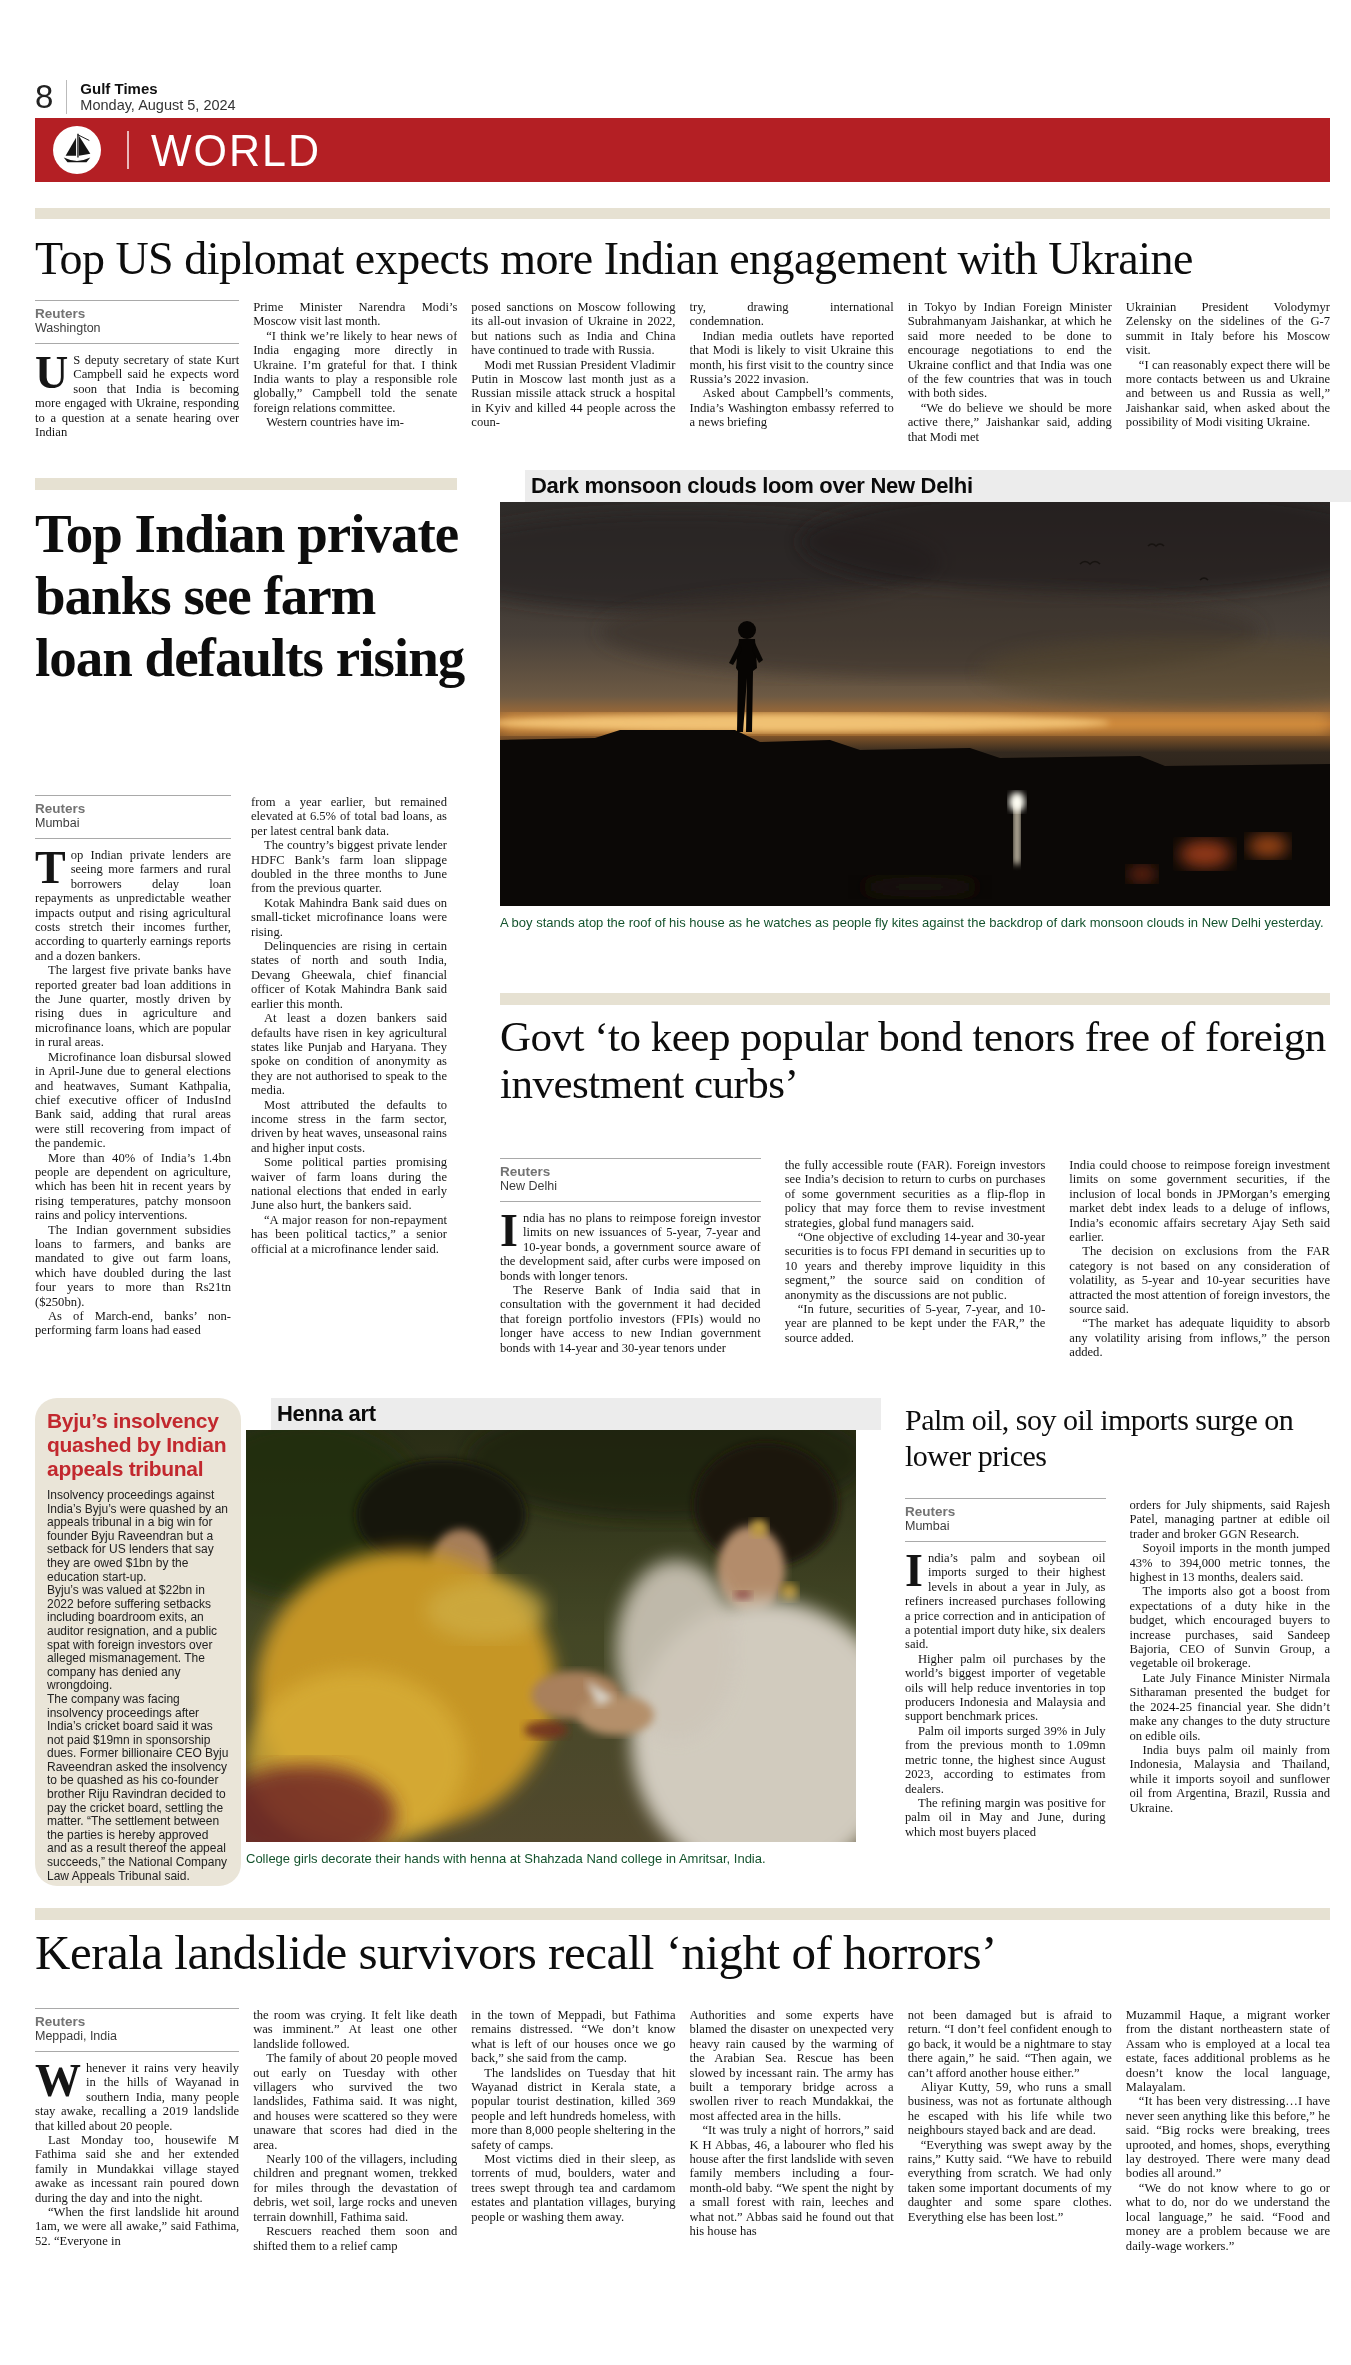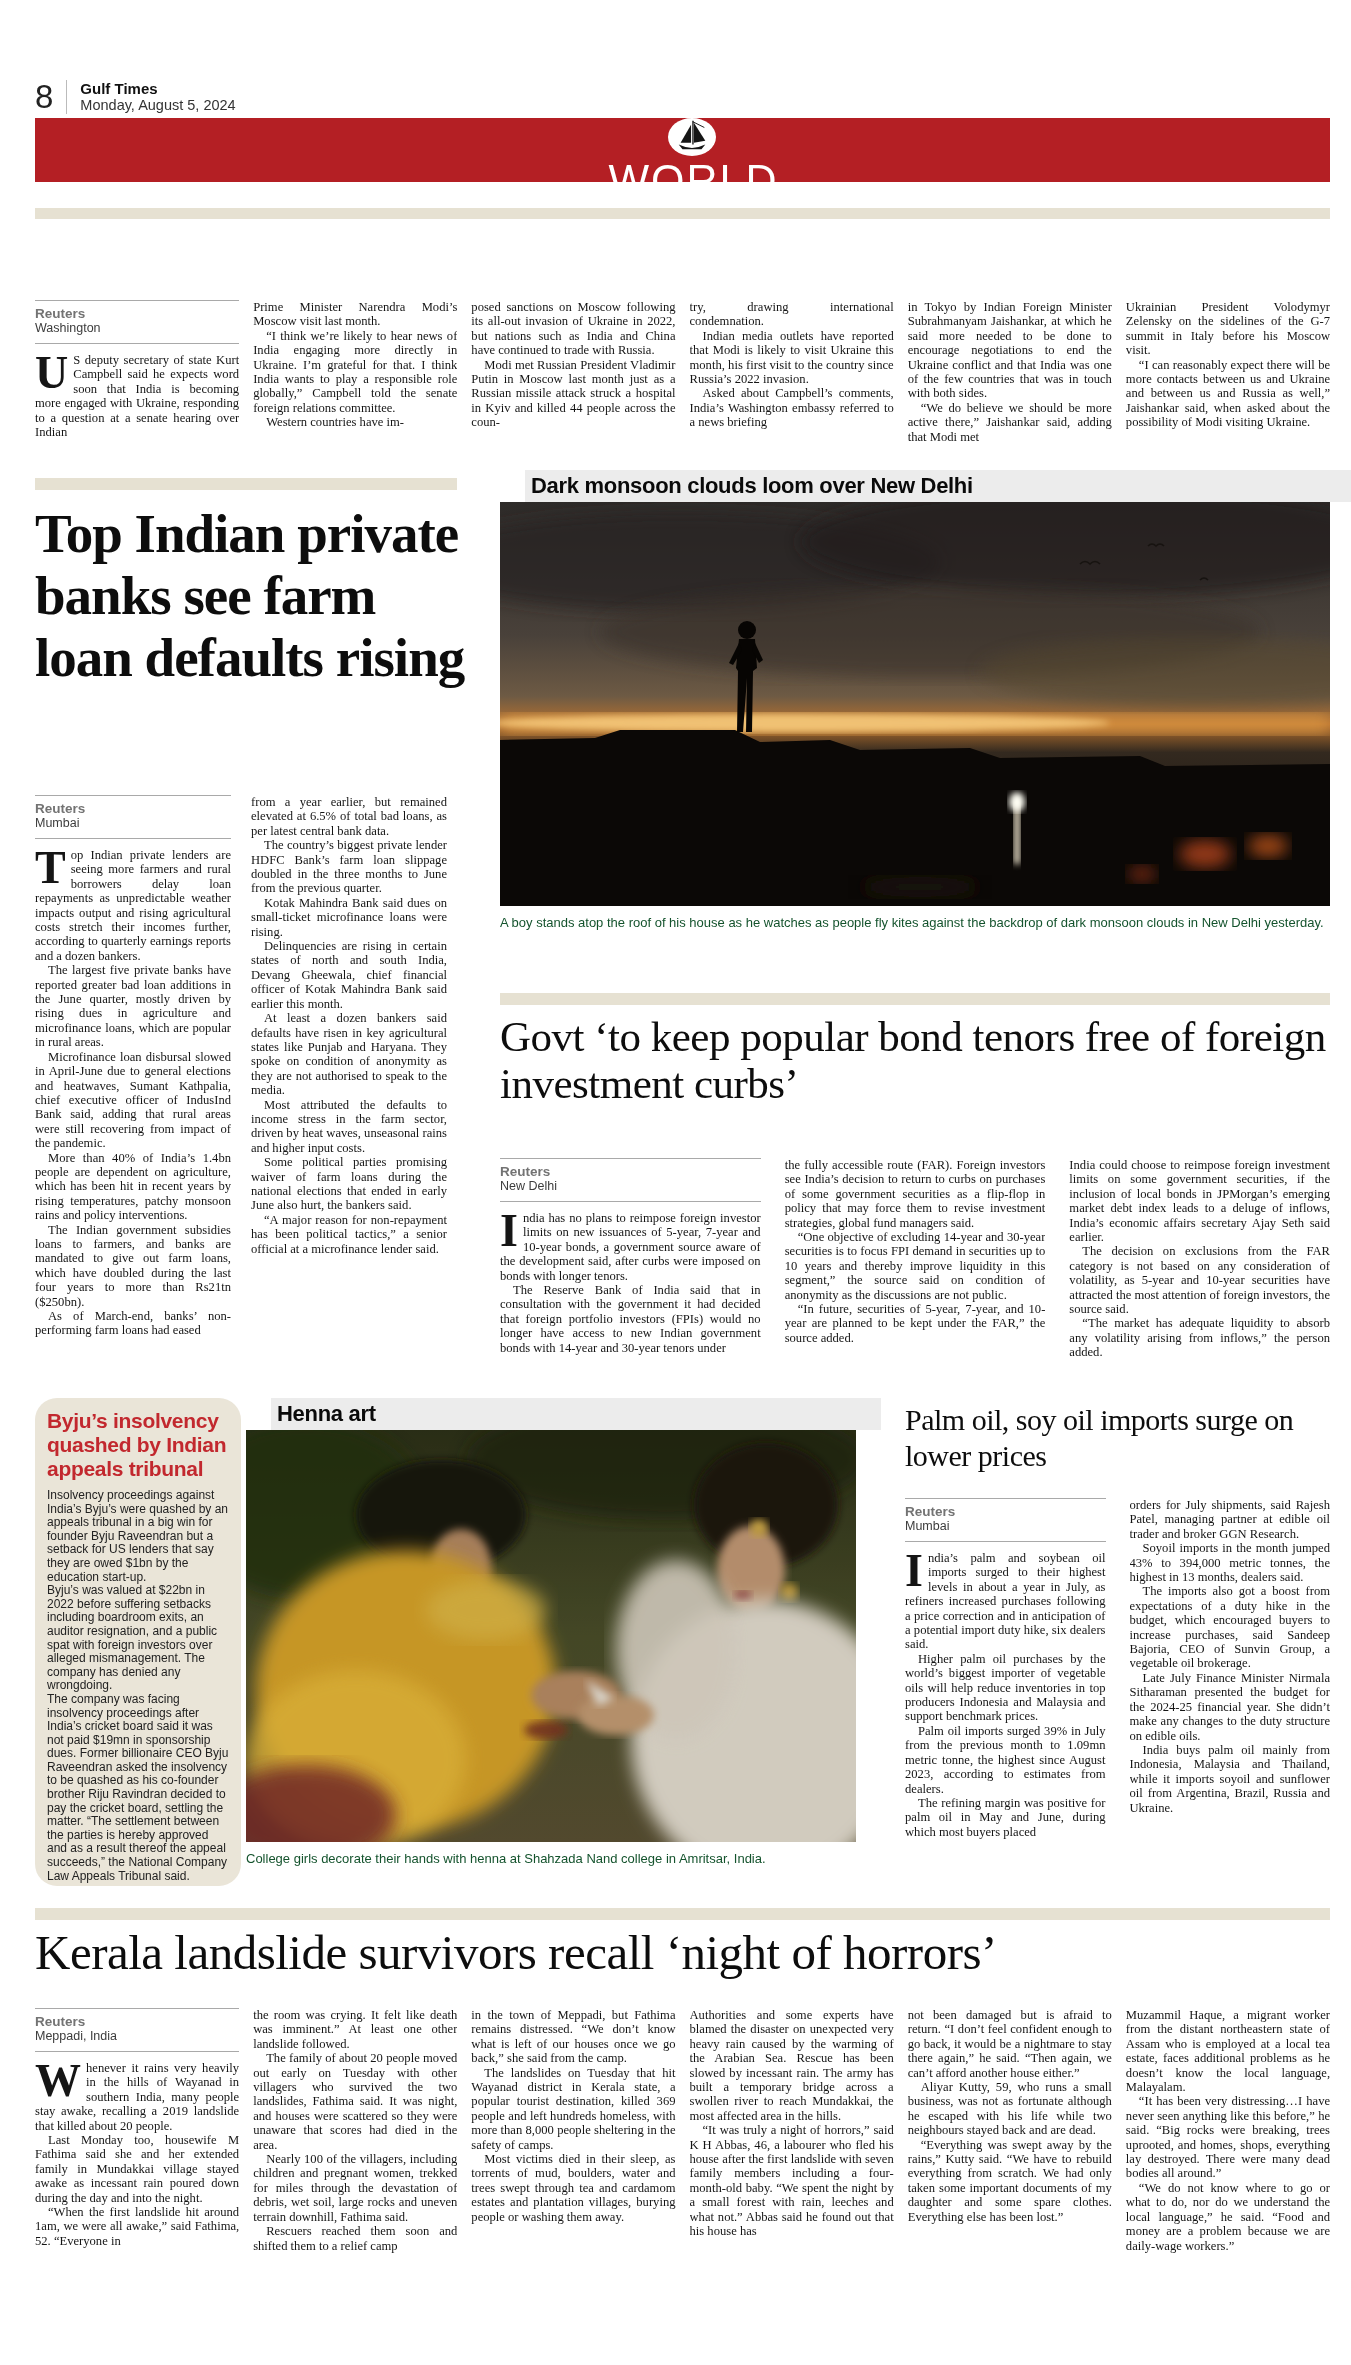--- a/index.html
+++ b/index.html
@@ -6,21 +6,21 @@
   #page{position:relative;width:1351px;height:2365px;background:#fff;overflow:hidden;
         font-family:"Liberation Serif","DejaVu Serif",serif;color:#111;}
   .abs{position:absolute;}
   
   #hdr{top:80px;left:35px;display:flex;align-items:flex-start;}
   #pageno{font-family:"Liberation Sans",sans-serif;font-size:33px;line-height:33px;color:#222;}
   .hdr-sep{width:1px;height:34px;background:#bbb;margin:0 13px;}
   .paper-name{font-family:"Liberation Sans",sans-serif;font-weight:bold;font-size:15px;line-height:17px;color:#111;}
   .paper-date{font-family:"Liberation Sans",sans-serif;font-size:14.5px;line-height:17px;color:#333;}
   
-  #banner{top:118px;left:35px;width:1295px;height:64px;background:#b41f24;display:flex;align-items:center;flex-direction:column;}
+  #banner{top:118px;left:35px;width:1295px;height:64px;background:#b41f24;display:flex;align-items:center;}
   #logo-circle{width:48px;height:48px;border-radius:50%;background:#fff;margin-left:18px;display:flex;align-items:center;justify-content:center;}
   .banner-sep{width:2px;height:38px;background:#e9b8ba;margin:0 0 0 26px;}
   #section-title{color:#fff;font-family:"Liberation Sans",sans-serif;font-size:43px;letter-spacing:2px;font-weight:400;margin-left:22px;transform:scaleY(1.05);}
   .beige{background:#e6e1d2;}
   
   .headline{font-family:"Liberation Serif",serif;color:#0d0d0d;letter-spacing:-0.5px;}
   
   .byline{border-top:1px solid #a9a9a9;border-bottom:1px solid #a9a9a9;padding:5px 0 7px 0;margin-bottom:9px;font-family:"Liberation Sans",sans-serif;}
   .agency{font-weight:bold;font-size:13.5px;line-height:15px;color:#737373;}
   .place{font-size:12.5px;line-height:15px;color:#3c3c3c;}
@@ -67,20 +67,21 @@
         <line x1="21" y1="3" x2="21" y2="28" stroke="#151515" stroke-width="1.4"></line>
         <line x1="21" y1="4" x2="33" y2="10" stroke="#151515" stroke-width="1"></line>
       </svg>
     </div>
     <div class="banner-sep"></div>
     <div id="section-title">WORLD</div>
   </div>
 
   <div class="abs beige" style="top:208px;left:35px;width:1295px;height:11px;"></div>
 
+  <div class="abs headline" style="top:234px;left:35px;width:1295px;font-size:46px;line-height:50px;">Top US diplomat expects more Indian engagement with Ukraine</div>
   <div class="abs cols gap14" style="top:300px;left:35px;width:1295px;height:172px;">
       <div class="col">
         <div class="byline">
           <div class="agency">Reuters</div>
           <div class="place">Washington</div>
         </div>
         <p class="para"><span class="dropcap">U</span>S deputy secretary of state Kurt Campbell said he expects word soon that India is becoming more engaged with Ukraine, responding to a question at a senate hearing over Indian</p>
       </div>
       <div class="col">
         <p class="para">Prime Minister Narendra Modi’s Moscow visit last month.</p>

